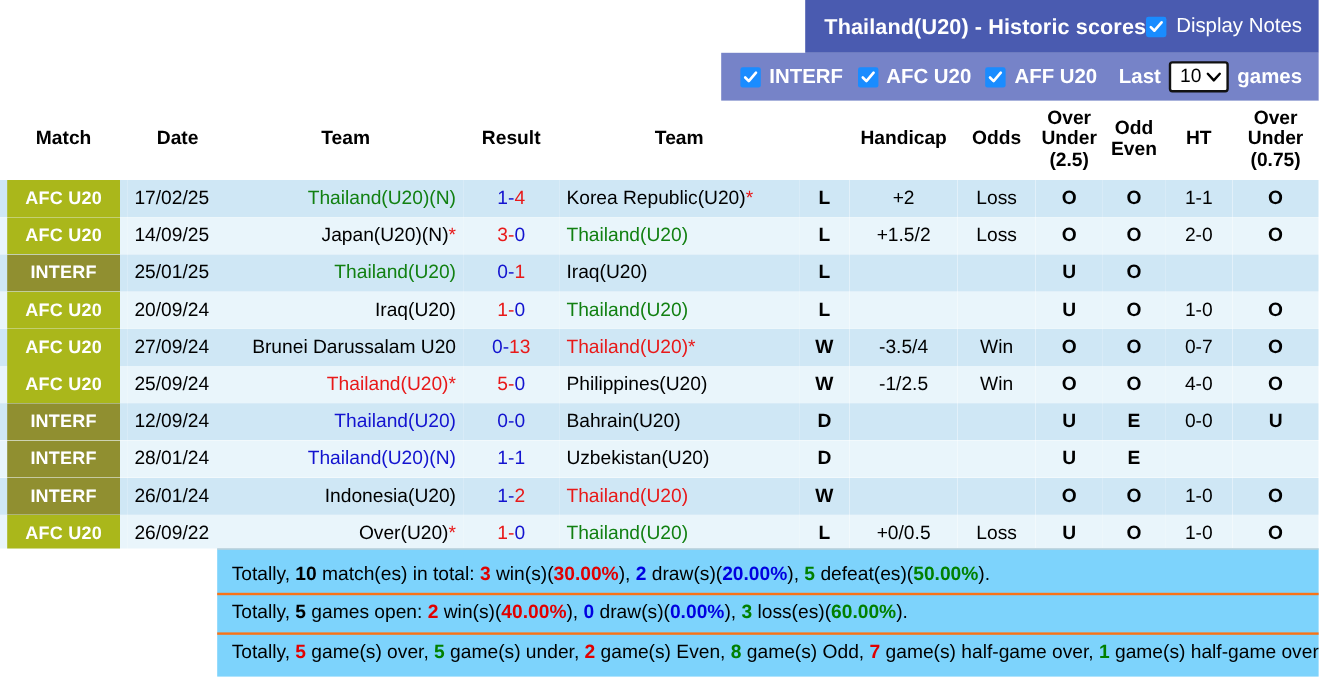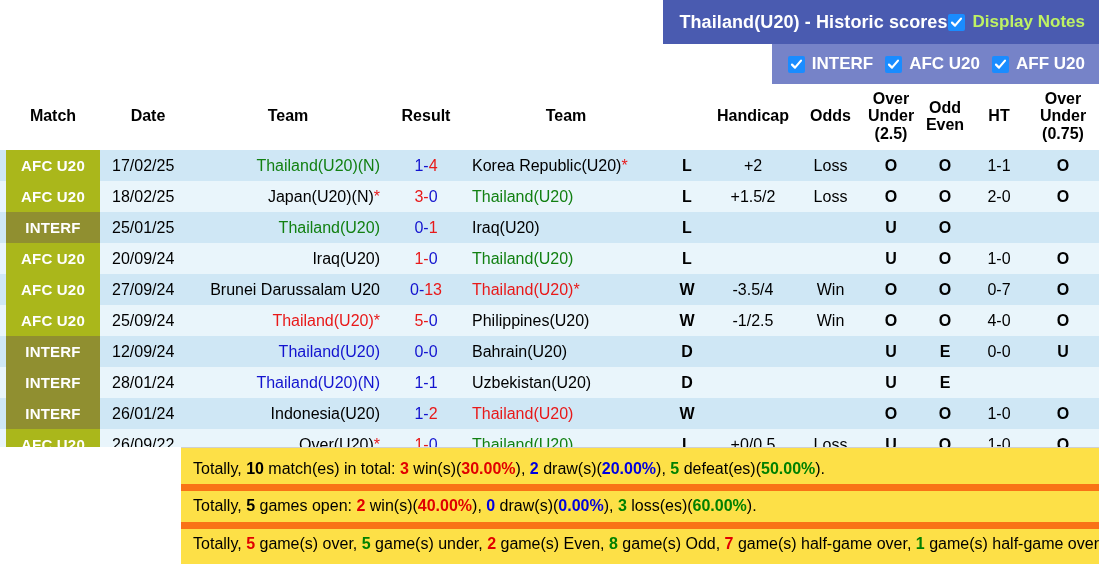--- a/index.html
+++ b/index.html
@@ -31,21 +31,21 @@
     font-size: 18px;
     font-weight: bold;
     letter-spacing: 0.1px;
     white-space: nowrap;
   }
   .titlebar .spacer { flex: 1 1 auto; }
   .notes-group {
     display: flex; align-items: center; gap: 8px;
   }
   .notes-group .lbl {
-    color: #bef264; font-size: 17px; font-weight: bold; white-space: nowrap;
+    color: #ffffff; font-size: 17px; font-weight: normal; white-space: nowrap;
   }
 
   .filterbar {
     height: 40px;
     background: #7683c8;
     display: flex; align-items: center; justify-content: flex-end;
     padding: 0 14px 0 16px;
     gap: 12px;
     flex: 0 0 40px;
   }
@@ -161,30 +161,30 @@
   .ou-o { color: #e81919; }
   .ou-u { color: #128012; }
   .oe-o { color: #128012; }
   .oe-e { color: #e81919; }
 
   
   .footer {
     flex: 0 0 auto;
     border-top: 1px solid #cfcfcf;
     padding: 6px 0 4px 0;
-    background: #fde047;
+    background: #7dd3fc;
   }
   .footer .line {
     font-size: 16px;
     color: #000000;
     padding: 5px 0 5px 12px;
     line-height: 1.3;
     white-space: nowrap;
   }
-  .footer .line + .line { border-top: 7px solid #f97316; }
+  .footer .line + .line { border-top: 2px solid #f97316; }
   .f-red   { color: #e00000; font-weight: bold; }
   .f-blue  { color: #0000e0; font-weight: bold; }
   .f-green { color: #008000; font-weight: bold; }
   .f-bold  { color: #000000; font-weight: bold; }
 </style>
 </head>
 <body>
 
 <div id="app">
 
@@ -218,20 +218,30 @@
       </span>
       <span class="lbl">AFC U20</span>
     </div>
     <div class="filter-item">
       <span class="cb">
         <svg width="13" height="13" viewBox="0 0 13 13" aria-hidden="true">
             <path d="M2 6.6 L5 9.6 L11 2.6" stroke="#ffffff" stroke-width="2.2" fill="none" stroke-linecap="round" stroke-linejoin="round"></path>
           </svg>
       </span>
       <span class="lbl">AFF U20</span>
+    </div>
+    <div class="last-group">
+      <span class="lbl">Last</span>
+      <span class="select-box">
+        <span class="val">10</span>
+        <svg class="chev" width="13" height="9" viewBox="0 0 13 9" aria-hidden="true">
+            <path d="M1.5 1.5 L6.5 7 L11.5 1.5" stroke="#000000" stroke-width="2" fill="none" stroke-linecap="round" stroke-linejoin="round"></path>
+          </svg>
+      </span>
+      <span class="lbl">games</span>
     </div>
   </div>
 
   <div class="table-wrap">
     <table class="scores">
       <colgroup>
         <col class="c-match">
           <col class="c-date">
           <col class="c-team1">
           <col class="c-result">
@@ -285,21 +295,21 @@
             <td class="odds-cell c-green">Loss</td>
             <td class="mid-cell ou-o">O</td>
             <td class="mid-cell oe-o">O</td>
             <td class="ht-cell">1-1</td>
             <td class="mid-cell ou-o">O</td>
           </tr>
           <tr class="even">
             <td class="match-cell">
               <span class="badge afc">AFC U20</span>
             </td>
-            <td class="date-cell">18/02/25</td>
+            <td class="date-cell">14/09/25</td>
             <td class="team1-cell"><span class="c-black">Japan(U20)(N)</span><span class="star">*</span></td>
             <td class="result-cell"><span class="c-red">3</span><span class="c-red">-</span><span class="c-blue">0</span></td>
             <td class="team2-cell"><span class="c-green">Thailand(U20)</span></td>
             <td class="wl-cell c-green">L</td>
             <td class="hcap-cell c-blue">+1.5/2</td>
             <td class="odds-cell c-green">Loss</td>
             <td class="mid-cell ou-o">O</td>
             <td class="mid-cell oe-o">O</td>
             <td class="ht-cell">2-0</td>
             <td class="mid-cell ou-o">O</td>

